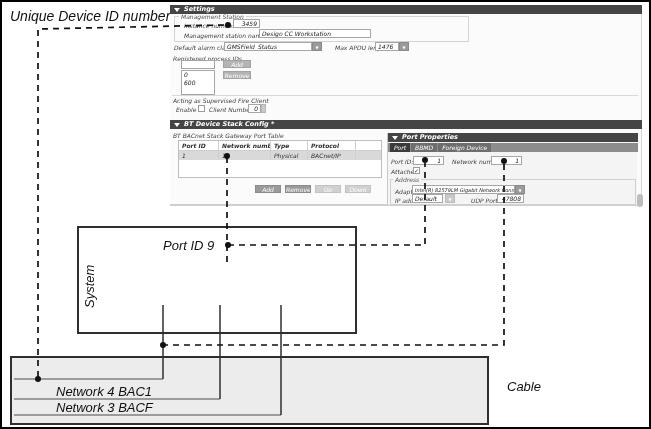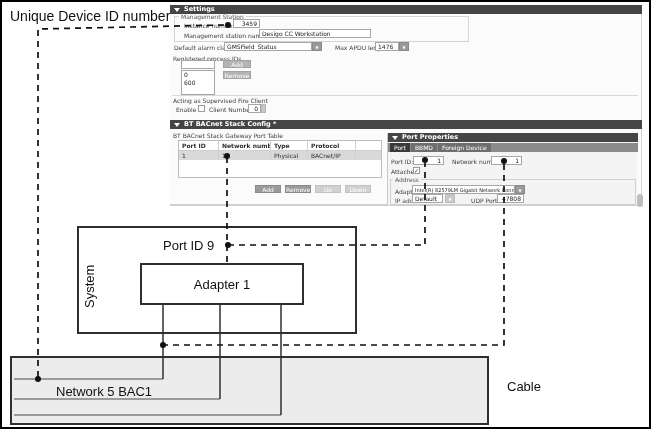--- a/index.html
+++ b/index.html
@@ -1,17 +1,17 @@
 <!DOCTYPE html>
 <html><head>
 <meta charset="utf-8">
 <style>
   html,body{margin:0;padding:0;background:#fff;}
   .canvas{position:relative;width:651px;height:429px;background:#fff;border:2px solid #000;
-          box-sizing:border-box;overflow:hidden;font-family:"DejaVu Sans",sans-serif;}
+          box-sizing:border-box;overflow:hidden;font-family:"DejaVu Sans",sans-serif;font-style:italic;}
   .abs{position:absolute;}
   .lbl{position:absolute;font-size:6px;color:#3d3d3d;white-space:nowrap;line-height:7px;}
   .field{position:absolute;background:#fff;border:1px solid #a6a6a6;font-size:6px;color:#222;
          line-height:8px;padding:0 2px;white-space:nowrap;overflow:hidden;box-sizing:border-box;}
   .field.num{text-align:right;}
   .titlebar{position:absolute;background:#454545;color:#fff;display:flex;align-items:center;
             gap:4px;padding-left:4px;box-sizing:border-box;}
   .titlebar .ttl{font-size:6.5px;font-weight:bold;line-height:9px;white-space:nowrap;}
   .tri{width:0;height:0;border-left:3px solid transparent;border-right:3px solid transparent;
        border-top:4px solid #fff;}
@@ -83,21 +83,21 @@
     <div class="abs" style="left:2px;top:90px;width:466px;height:0;border-top:1px solid #d8d8d8;"></div>
     <span class="lbl" style="left:3px;top:92px;">Acting as Supervised Fire Client</span>
     <span class="lbl" style="left:6px;top:101px;">Enable</span>
     <div class="checkbox" style="left:28px;top:100px;"></div>
     <span class="lbl" style="left:39px;top:101px;">Client Number</span>
     <div class="field num" style="left:78px;top:99px;width:13px;height:9px;">0</div>
     <div class="abs" style="left:91px;top:99px;width:5px;height:9px;background:#c9c9c9;border:1px solid #b5b5b5;box-sizing:border-box;"></div>
 
     <div class="titlebar" style="left:0;top:115px;width:472px;height:9px;">
       <span class="tri"></span>
-      <span class="ttl">BT BACnet Stack Config *</span>
+      <span class="ttl">BT Device Stack Config *</span>
     </div>
 
     <span class="lbl" style="left:3px;top:127px;">BT BACnet Stack Gateway Port Table</span>
 
     <div class="abs" style="left:8px;top:135px;width:204px;height:38px;background:#fff;border:1px solid #bdbdbd;box-sizing:border-box;">
       <div class="tblrow" style="border-bottom:1px solid #cfcfcf;height:9px;">
         <div class="tblcell" style="width:40px;font-weight:bold;">Port ID</div>
         <div class="tblcell" style="width:52px;font-weight:bold;">Network number</div>
         <div class="tblcell" style="width:37px;font-weight:bold;">Type</div>
         <div class="tblcell" style="width:48px;font-weight:bold;">Protocol</div>
@@ -154,26 +154,24 @@
         <div class="field num" style="left:106px;top:14px;width:27px;height:9px;">47808</div>
       </div>
     </div>
   </div>
 
   <div class="abs" style="left:635px;top:192px;width:6px;height:13px;background:#bdbdbd;border-radius:3px;"></div>
 
   <div class="dbox" style="left:75px;top:224px;width:280px;height:108px;"></div>
   <div class="dlabel vtext" style="left:80px;top:246px;height:60px;">System</div>
   <div class="dlabel" style="left:161px;top:236px;">Port ID 9</div>
-  <div class="dbox" style="left:138px;top:261px;width:164px;height:42px;display:flex;align-items:center;justify-content:center;">
-    <span class="dlabel" style="position:static;">Adapter 1</span>
-  </div>
 
   <div class="dbox" style="left:8px;top:354px;width:479px;height:69px;background:#ececec;">
-    <span class="dlabel" style="left:44px;top:26px;">Network 5 BAC1</span>
+    <span class="dlabel" style="left:44px;top:26px;">Network 4 BAC1</span>
+    <span class="dlabel" style="left:44px;top:42px;">Network 3 BACF</span>
   </div>
   <div class="dlabel" style="left:505px;top:377px;">Cable</div>
 
   <svg class="abs" style="left:0;top:0;z-index:10;pointer-events:none;" width="651" height="429" viewBox="0 0 651 429">
 
     <g stroke="#4a4a4a" stroke-width="1" fill="none">
       <line x1="12" y1="377" x2="161" y2="377"></line>
       <line x1="12" y1="397" x2="218" y2="397"></line>
       <line x1="12" y1="413" x2="279" y2="413"></line>
     </g>

